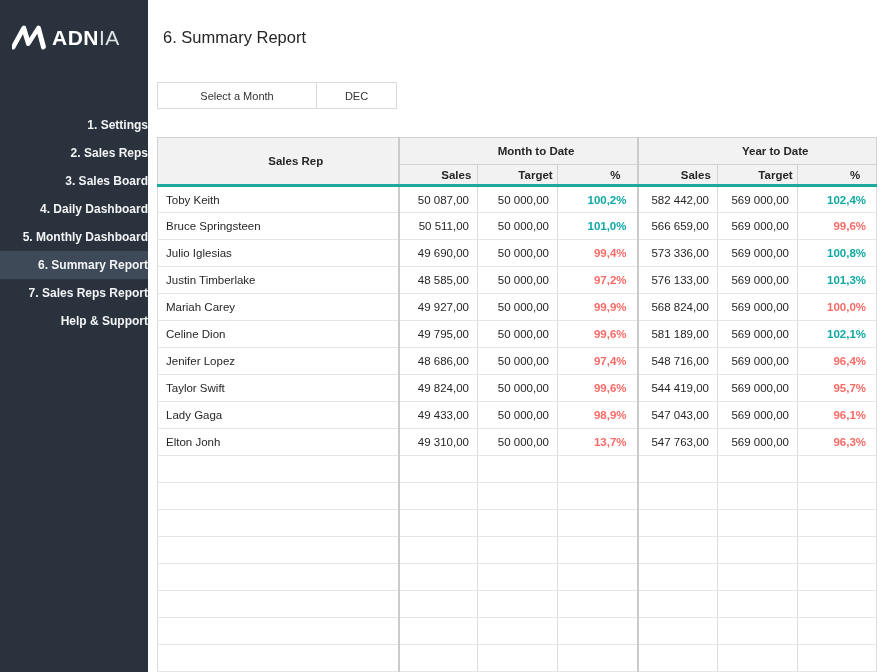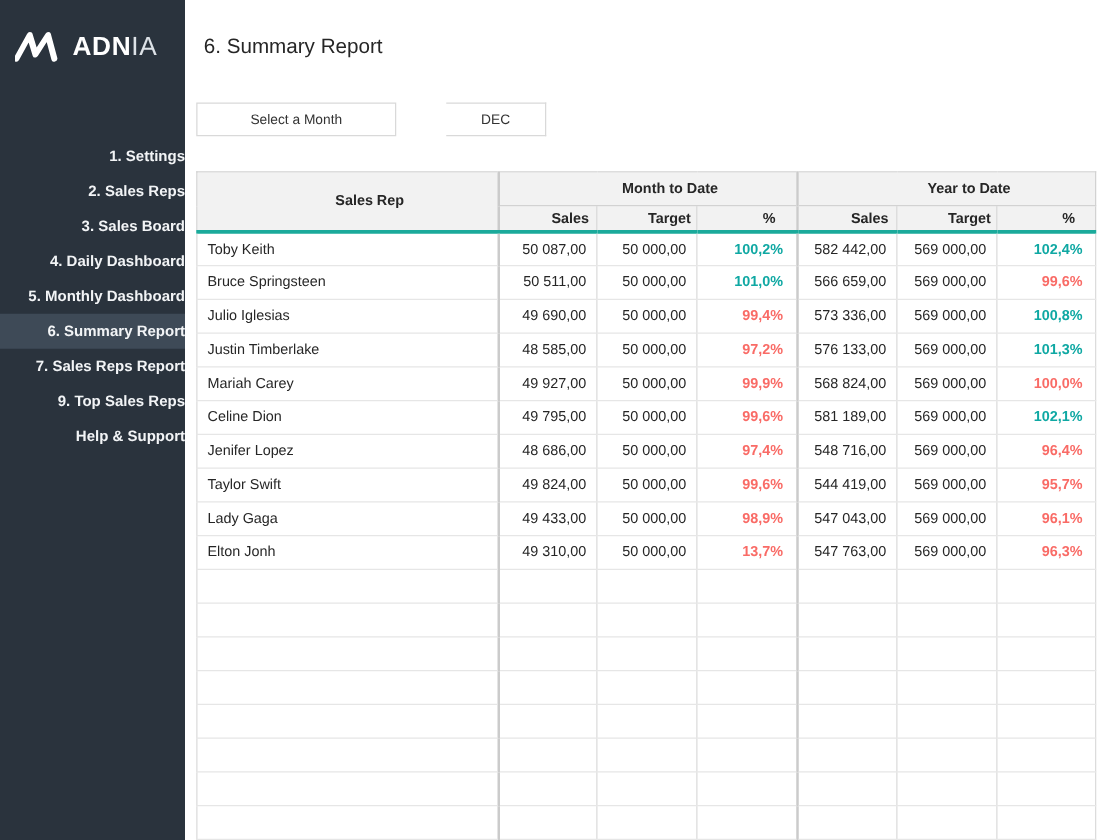--- a/index.html
+++ b/index.html
@@ -8,33 +8,33 @@
     --accent:#1baa9b;
     --pct-up:#0fa8a3;
     --pct-down:#f96b66;
   }
   *{margin:0;padding:0;box-sizing:border-box;}
   body{font-family:"Liberation Sans",sans-serif;background:#fff;}
   .screen{position:relative;width:884px;height:672px;overflow:hidden;background:#ffffff;}
 
   
   .sidebar{position:absolute;left:0;top:0;width:148px;height:672px;background:var(--sidebar-bg);}
-  .logo{display:flex;align-items:center;gap:8px;padding:24px 0 0 12px;}
+  .logo{display:flex;align-items:center;gap:2px;padding:24px 0 0 12px;}
   .logo-mark{width:38px;height:27px;flex:0 0 auto;}
   .logo-text{font-size:21px;letter-spacing:.5px;color:#ffffff;font-weight:800;white-space:nowrap;}
   .logo-text .light{font-weight:300;color:#dde2e7;}
   .nav{position:absolute;top:111px;left:0;right:0;text-align:right;}
   .nav-item{height:28px;line-height:28px;padding-left:4px;color:#f2f4f6;font-size:12px;font-weight:700;white-space:nowrap;cursor:pointer;}
   .nav-item.active{background:var(--sidebar-active);}
 
   
   .main{position:absolute;left:148px;top:0;width:736px;height:672px;background:#fff;}
   .page-title{position:absolute;left:15px;top:28px;font-size:16.5px;font-weight:500;color:#262626;}
 
-  .month-selector{position:absolute;left:9px;top:82px;display:flex;gap:40px;}
+  .month-selector{position:absolute;left:9px;top:82px;display:flex;}
   .ms-box{height:27px;border:1px solid #d9d9d9;background:#fff;display:flex;align-items:center;justify-content:center;font-size:11px;color:#333;cursor:pointer;}
   .ms-label{width:160px;}
   .ms-value{width:80px;border-left:none;}
 
   
   .report-table{position:absolute;left:9px;top:137px;}
   table{border-collapse:collapse;table-layout:fixed;width:719px;font-size:11.5px;color:#262626;}
   th{background:#f2f2f2;border:1px solid #d2d2d2;font-weight:700;text-align:center;overflow:hidden;white-space:nowrap;padding-left:36px;}
   .h-group{height:27px;}
   .h-sub{height:21px;}
@@ -63,21 +63,20 @@
       <div class="logo-text"><span>ADN</span><span class="light">IA</span></div>
     </div>
     <nav class="nav">
         <div class="nav-item">1. Settings</div>
         <div class="nav-item">2. Sales Reps</div>
         <div class="nav-item">3. Sales Board</div>
         <div class="nav-item">4. Daily Dashboard</div>
         <div class="nav-item">5. Monthly Dashboard</div>
         <div class="nav-item active">6. Summary Report</div>
         <div class="nav-item">7. Sales Reps Report</div>
-        <div class="nav-item">9. Top Sales Reps</div>
         <div class="nav-item">Help &amp; Support</div>
       </nav>
   </aside>
 
   <main class="main">
     <h1 class="page-title">6. Summary Report</h1>
 
     <div class="month-selector">
       <div class="ms-box ms-label">Select a Month</div>
       <div class="ms-box ms-value">DEC</div>

